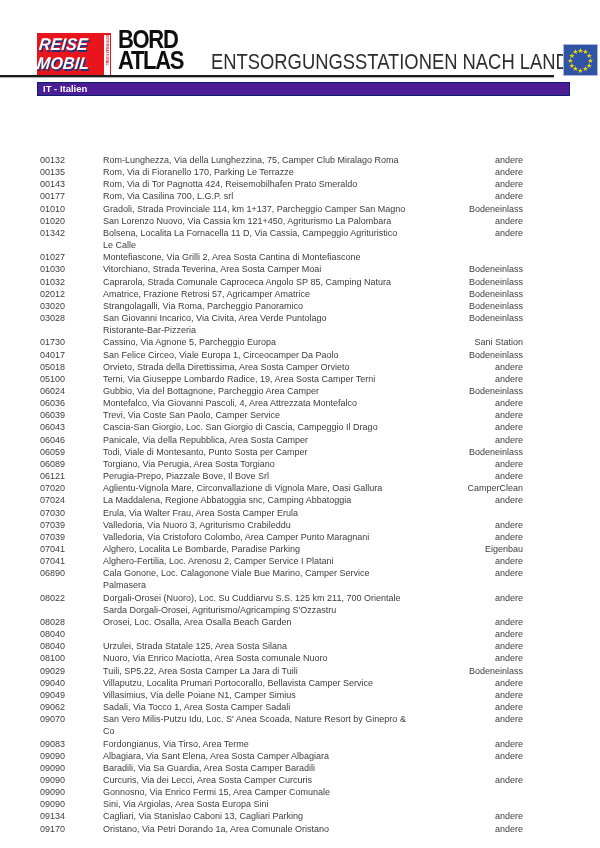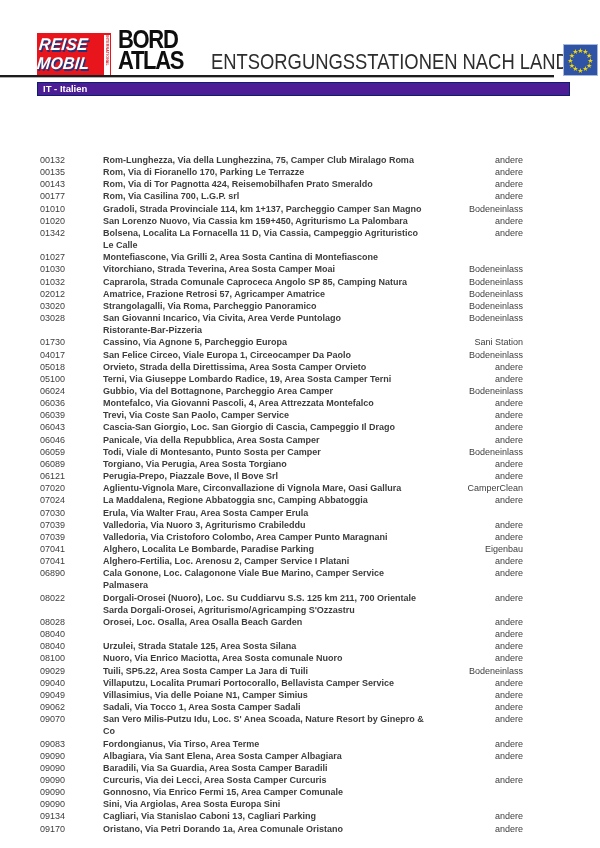--- a/index.html
+++ b/index.html
@@ -92,21 +92,21 @@
   
   .stations-table {
     position:absolute; left:40px; top:106px;
     width:483px;
     font-size:9px; line-height:12.15px;
     color:#3d3d3d;
     margin-top:48px;
   }
   .row { display:flex; align-items:flex-start; }
   .code { flex:0 0 63px; }
-  .desc { flex:0 0 352px; white-space:pre-line;font-weight:bold; }
+  .desc { flex:0 0 352px; white-space:pre-line; }
   .type { flex:1 1 auto; text-align:right; }
 </style>
 </head>
 <body>
 
 <div class="page">
 
   <div class="rm-logo">
     <div class="rm-logo-text">REISE
 MOBIL</div>
@@ -171,21 +171,21 @@
   </div>
 
   <div class="row">
     <div class="code">01010</div>
     <div class="desc">Gradoli, Strada Provinciale 114, km 1+137, Parcheggio Camper San Magno</div>
     <div class="type">Bodeneinlass</div>
   </div>
 
   <div class="row">
     <div class="code">01020</div>
-    <div class="desc">San Lorenzo Nuovo, Via Cassia km 159+450, Agriturismo La Palombara</div>
+    <div class="desc">San Lorenzo Nuovo, Via Cassia km 121+450, Agriturismo La Palombara</div>
     <div class="type">andere</div>
   </div>
 
   <div class="row">
     <div class="code">01342</div>
     <div class="desc">Bolsena, Localita La Fornacella 11 D, Via Cassia, Campeggio Agrituristico
 Le Calle</div>
     <div class="type">andere</div>
   </div>
 

